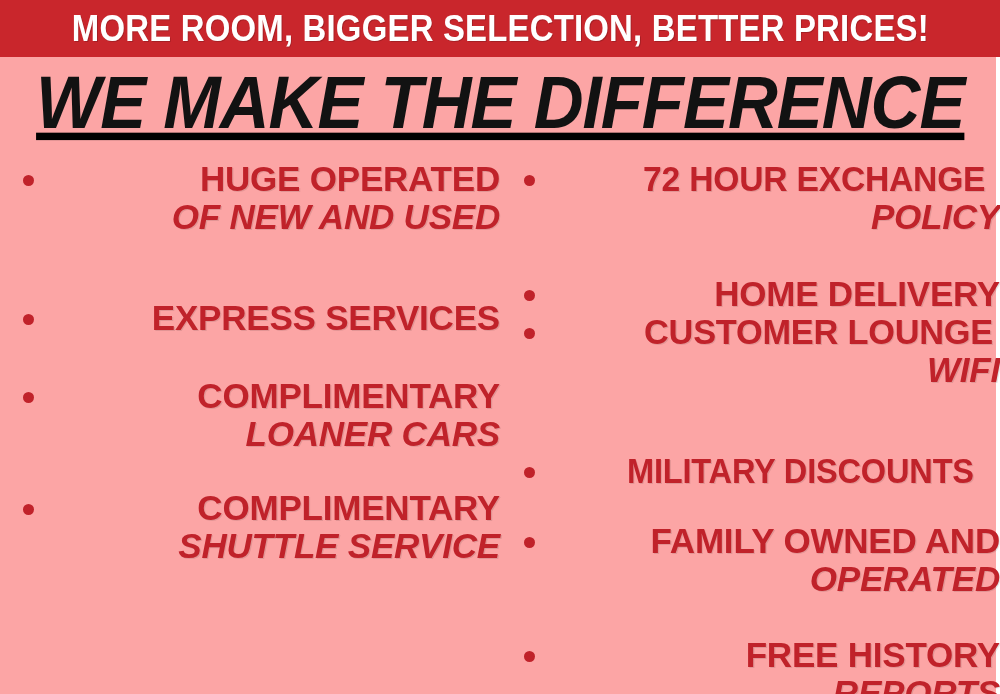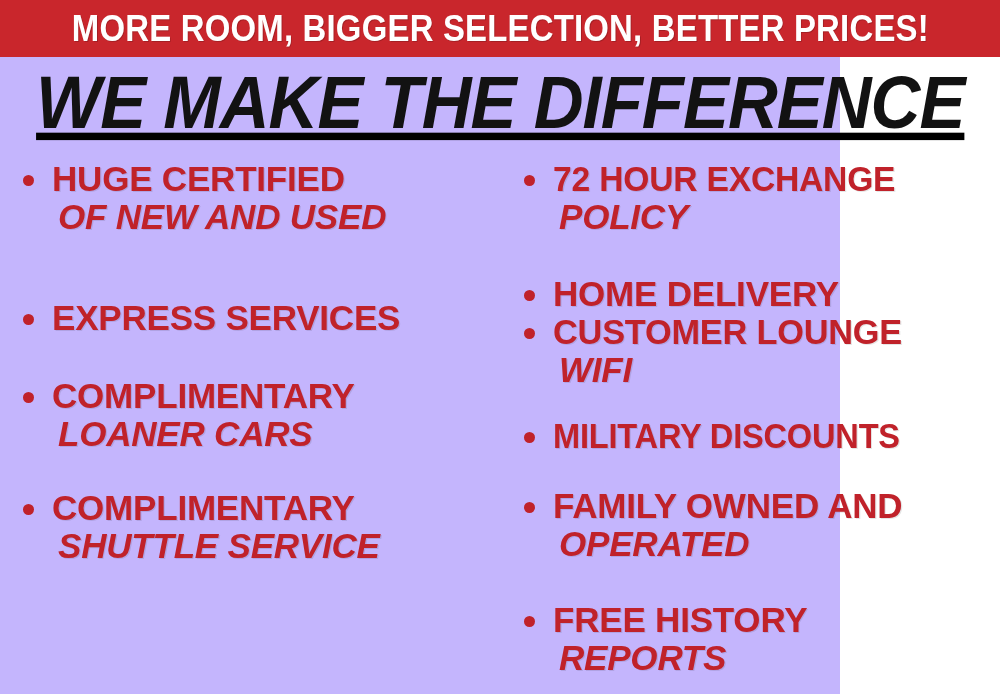--- a/index.html
+++ b/index.html
@@ -10,24 +10,25 @@
   body {
     width: 1000px;
     height: 694px;
     overflow: hidden;
     font-family: "Liberation Sans", sans-serif;
     -webkit-font-smoothing: antialiased;
   }
 
   .ad {
     position: relative;
-    width: 840px;
+    width: 996px;
     height: 694px;
-    background: #c4b5fd;
+    background: #fca5a5;
     box-sizing: border-box;
+    text-align: right;
   }
 
   
   .banner {
     position: absolute;
     left: 0;
     top: 0;
     width: 1000px;
     height: 57px;
     background: #c9262c;
@@ -126,21 +127,21 @@
   
   .col-left  li.i0 { margin-top: 2px;  }
   .col-left  li.i1 { margin-top: 63px; }
   .col-left  li.i2 { margin-top: 38px; }
   .col-left  li.i3 { margin-top: 40px; }
   .col-left  li.i4 { margin-top: 36px; }
 
   .col-right li.i0 { margin-top: 2px;  }
   .col-right li.i1 { margin-top: 39px; }
   .col-right li.i2 { }
-  .col-right li.i3 { margin-top: 28px; }
+  .col-right li.i3 { margin-top: 63px; }
   .col-right li.i4 { margin-top: 32px; }
   .col-right li.i5 { margin-top: 38px; }
 
   
   .sq-98  { display: inline-block; transform: scaleX(0.98);  transform-origin: left center; }
   .sq-96  { display: inline-block; transform: scaleX(0.96);  transform-origin: left center; }
   .sq-93  { display: inline-block; transform: scaleX(0.93);  transform-origin: left center; }
 </style>
 </head>
 <body>
@@ -155,21 +156,21 @@
     <div class="headline">WE MAKE THE DIFFERENCE</div>
   </div>
 
   <div class="columns">
 
     <div class="col col-left">
       <ul class="bullets">
 
         <li class="i0">
           <span class="dot"></span>
-          <span class="line">HUGE CERTIFIED</span>
+          <span class="line">HUGE OPERATED</span>
           <span class="line ind">OF NEW AND USED</span>
         </li>
 
         <li class="i1">
           <span class="dot"></span>
           <span class="line">EXPRESS SERVICES</span>
         </li>
 
 
         <li class="i3">

